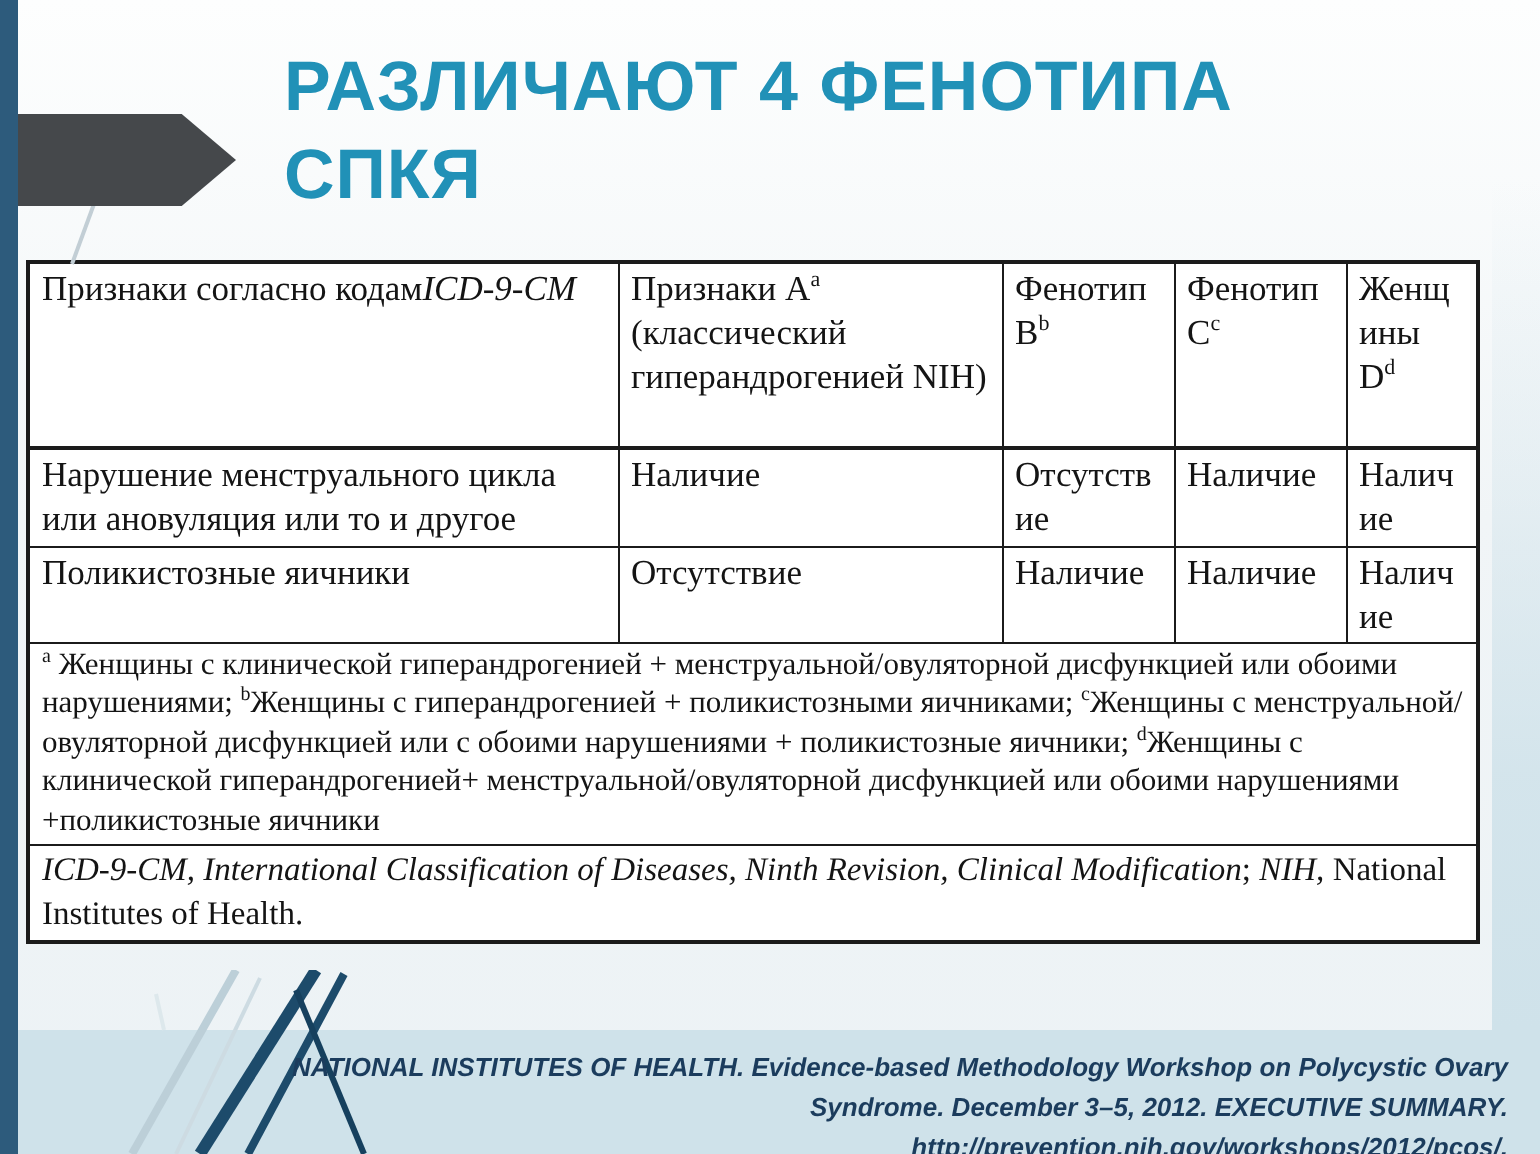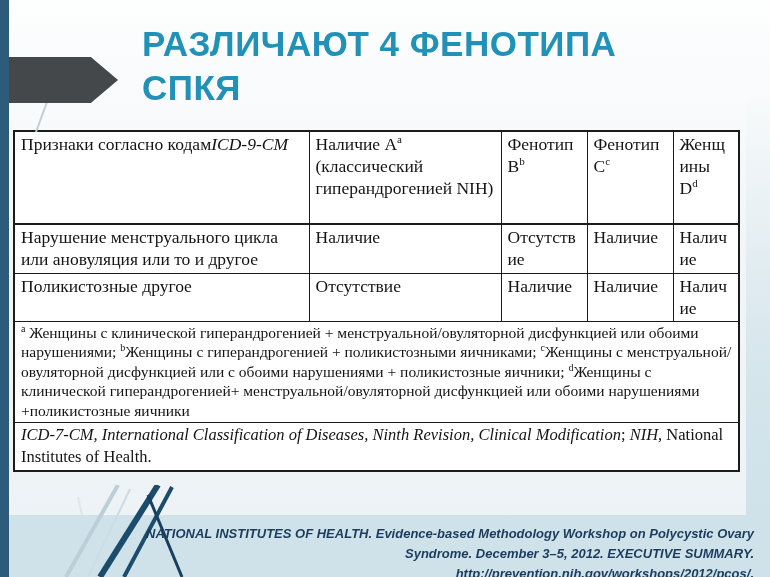--- a/index.html
+++ b/index.html
@@ -95,46 +95,46 @@
     <colgroup>
       <col style="width:295px">
       <col>
       <col style="width:86px">
       <col style="width:86px">
       <col style="width:66px">
     </colgroup>
     <thead>
       <tr class="hdr">
         <th><span>Признаки согласно кодам</span><i>ICD-9-CM</i></th>
-        <th><span>Наличие A</span><sup>a</sup><div>(классический гиперандрогенией NIH)</div></th>
+        <th><span>Признаки A</span><sup>a</sup><div>(классический гиперандрогенией NIH)</div></th>
         <th><span>Фенотип B</span><sup>b</sup></th>
         <th><span>Фенотип C</span><sup>c</sup></th>
         <th><span>Женщины D</span><sup>d</sup></th>
       </tr>
     </thead>
     <tbody>
       <tr class="r2">
         <td class="feature-cell">Нарушение менструального цикла или ановуляция или то и другое</td>
         <td>Наличие</td>
         <td>Отсутствие</td>
         <td>Наличие</td>
         <td>Наличие</td>
       </tr>
       <tr class="r3">
-        <td class="feature-cell">Поликистозные другое</td>
+        <td class="feature-cell">Поликистозные яичники</td>
         <td>Отсутствие</td>
         <td>Наличие</td>
         <td>Наличие</td>
         <td>Наличие</td>
       </tr>
       <tr class="fn">
         <td class="fn-cell" colspan="5"><sup>a</sup><span> Женщины с клинической гиперандрогенией + менструальной/овуляторной дисфункцией или обоими нарушениями; </span><sup>b</sup><span>Женщины с гиперандрогенией + поликистозными яичниками; </span><sup>c</sup><span>Женщины с менструальной/овуляторной дисфункцией или с обоими нарушениями + поликистозные яичники; </span><sup>d</sup><span>Женщины с клинической гиперандрогенией+ менструальной/овуляторной дисфункцией или обоими нарушениями +поликистозные яичники</span></td>
       </tr>
       <tr class="abbr">
-        <td class="abbr-cell" colspan="5"><span class="it">ICD-7-CM, International Classification of Diseases, Ninth Revision, Clinical Modification</span><span>; </span><span class="it">NIH,</span><span> National Institutes of Health.</span></td>
+        <td class="abbr-cell" colspan="5"><span class="it">ICD-9-CM, International Classification of Diseases, Ninth Revision, Clinical Modification</span><span>; </span><span class="it">NIH,</span><span> National Institutes of Health.</span></td>
       </tr>
     </tbody>
   </table>
 
   <svg class="deco" width="200" height="92" viewBox="0 0 200 92">
     <line x1="48" y1="12" x2="52" y2="30" stroke="#dde8ec" stroke-width="2"></line>
     <line x1="88" y1="0" x2="36" y2="92" stroke="#bccfd8" stroke-width="4"></line>
     <line x1="100" y1="4" x2="58" y2="92" stroke="#cddbe2" stroke-width="2"></line>
     <line x1="128" y1="0" x2="70" y2="92" stroke="#1d4b6b" stroke-width="6"></line>
     <line x1="142" y1="2" x2="94" y2="92" stroke="#1d4b6b" stroke-width="4"></line>

